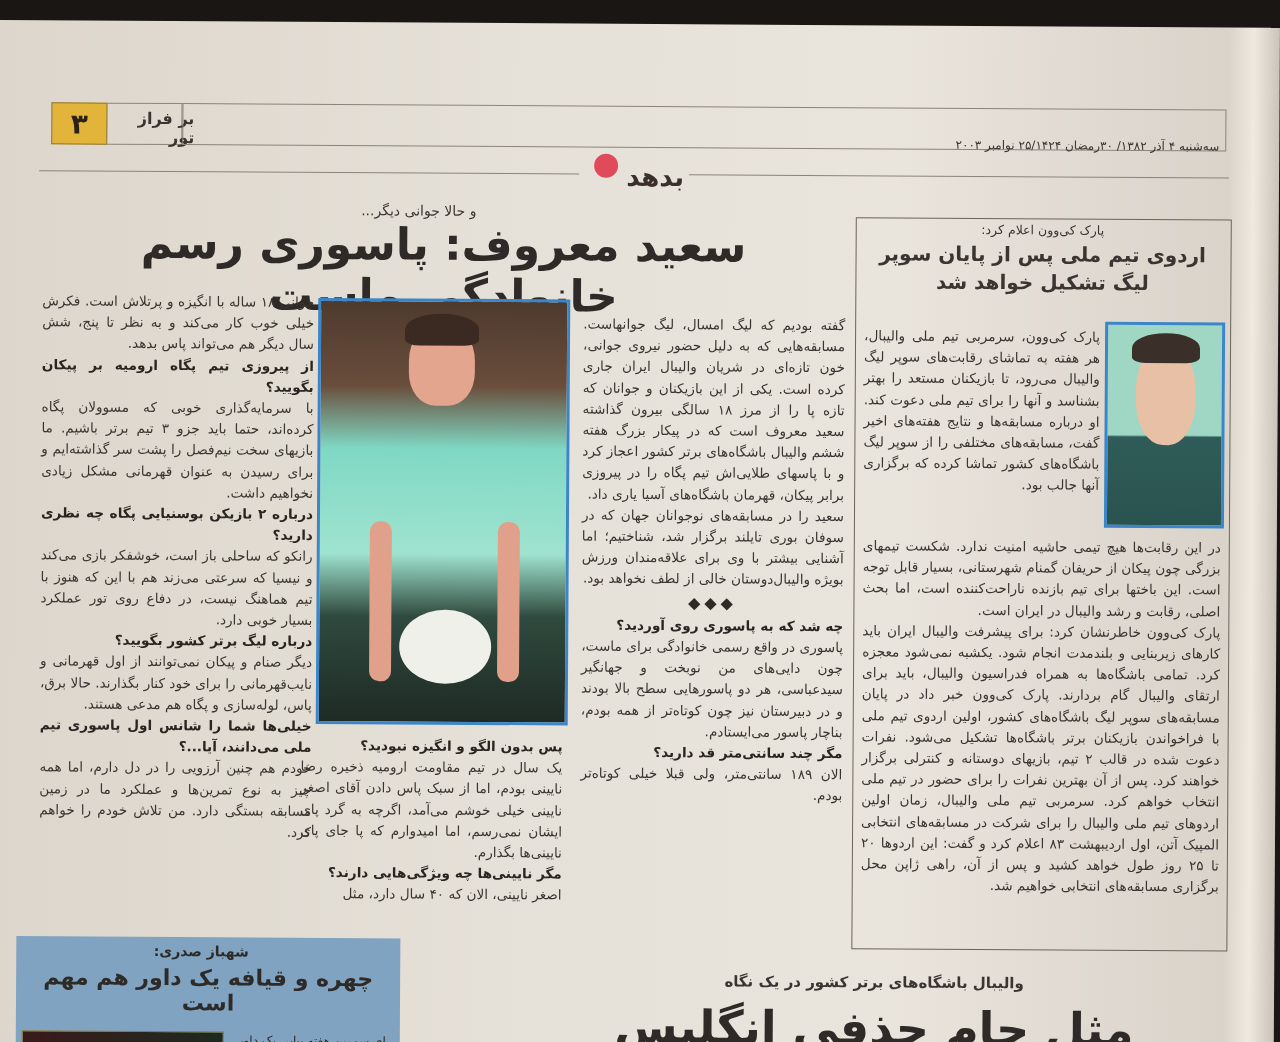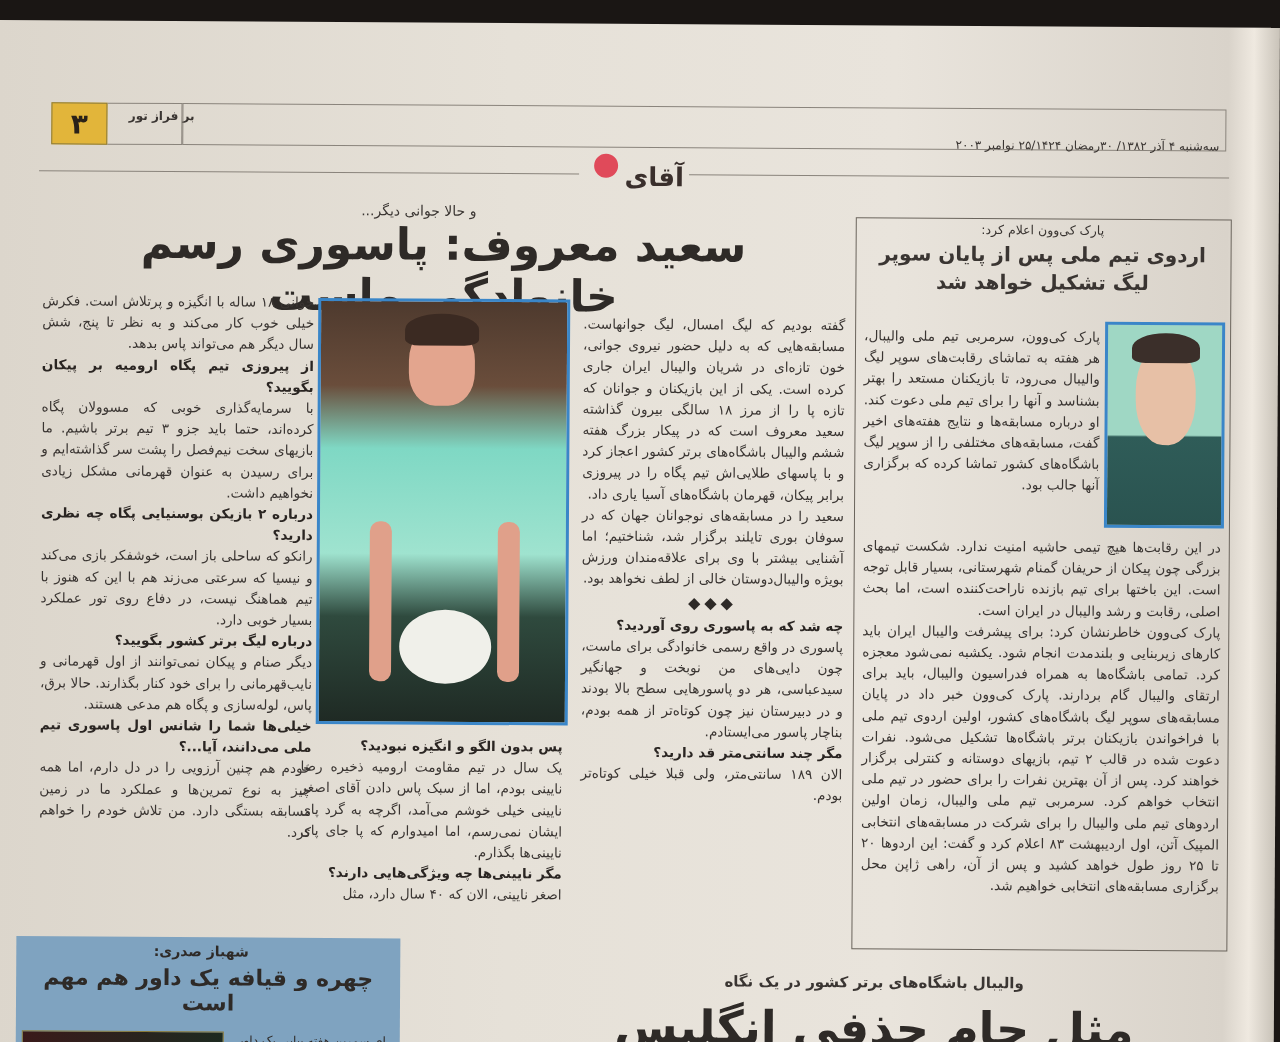--- a/index.html
+++ b/index.html
@@ -16,21 +16,21 @@
   .txt { direction:rtl; text-align:justify; color:#3a3532; font-size:13.6px; line-height:21.2px; }
   .txt p { margin:0; }
   .txt .q { font-weight:bold; color:#2a2522; }
   .abs { position:absolute; }
 
   
   .header-bar { left:183px; top:82px; width:1042px; height:40px; border:1px solid #8a847c; }
   .page-num { left:52px; top:82px; width:54px; height:40px; background:#e2b53a; border:1px solid #8a7a3a;
     color:#2a2218; font-size:28px; font-weight:bold; display:flex; align-items:center; justify-content:center; }
   .page-num-gap { left:108px; top:82px; width:74px; height:40px; border:1px solid #8a847c; border-left:none; }
-  .section-title { left:115px; top:88px; width:80px; font-size:12px; font-weight:bold; color:#3a3532; direction:rtl; }
+  .section-title { left:115px; top:88px; width:80px; font-size:16px; font-weight:bold; color:#3a3532; direction:rtl; }
   .date-line { left:690px; top:112px; width:530px; height:40px; font-size:12px; color:#3a3532; direction:rtl; text-align:right; }
   .lower-rule { left:40px; top:150px; width:540px; border-top:1px solid #8a847c; }
   .lower-rule2 { left:690px; top:150px; width:540px; border-top:1px solid #8a847c; }
   .logo { left:585px; top:128px; width:100px; height:40px; }
   .logo .dot { position:absolute; left:10px; top:2px; width:24px; height:24px; border-radius:50%; background:#e04a5a; }
   .logo .word { position:absolute; left:0; top:10px; width:100px; font-size:26px; font-weight:bold; color:#3a2f2c; direction:rtl; text-align:right; font-family:"DejaVu Sans", sans-serif; }
 
   
   .kicker { left:270px; top:180px; width:300px; text-align:center; font-size:14px; color:#3a3532; direction:rtl; }
   .headline { left:40px; top:196px; width:810px; text-align:center; font-size:44px; font-weight:bold; color:#2e2a27; direction:rtl; letter-spacing:-1px; }
@@ -77,21 +77,21 @@
 
   <div class="abs page-num">۳</div>
   <div class="abs page-num-gap"></div>
   <div class="abs section-title">بر فراز تور</div>
   <div class="abs header-bar"></div>
   <div class="abs lower-rule"></div>
   <div class="abs lower-rule2"></div>
   <div class="abs date-line">سه‌شنبه ۴ آذر ۱۳۸۲/ ۳۰رمضان ۲۵/۱۴۲۴ نوامبر ۲۰۰۳</div>
   <div class="abs logo">
     <div class="dot"></div>
-    <div class="word">آقای</div>
+    <div class="word">بدهد</div>
   </div>
 
   <div class="abs kicker">و حالا جوانی دیگر...</div>
   <div class="abs headline">سعید معروف: پاسوری رسم خانوادگی ماست</div>
 
   <div class="abs photo-player">
     <div class="arm-l"></div>
     <div class="arm-r"></div>
     <div class="face"></div>
     <div class="hair"></div>

